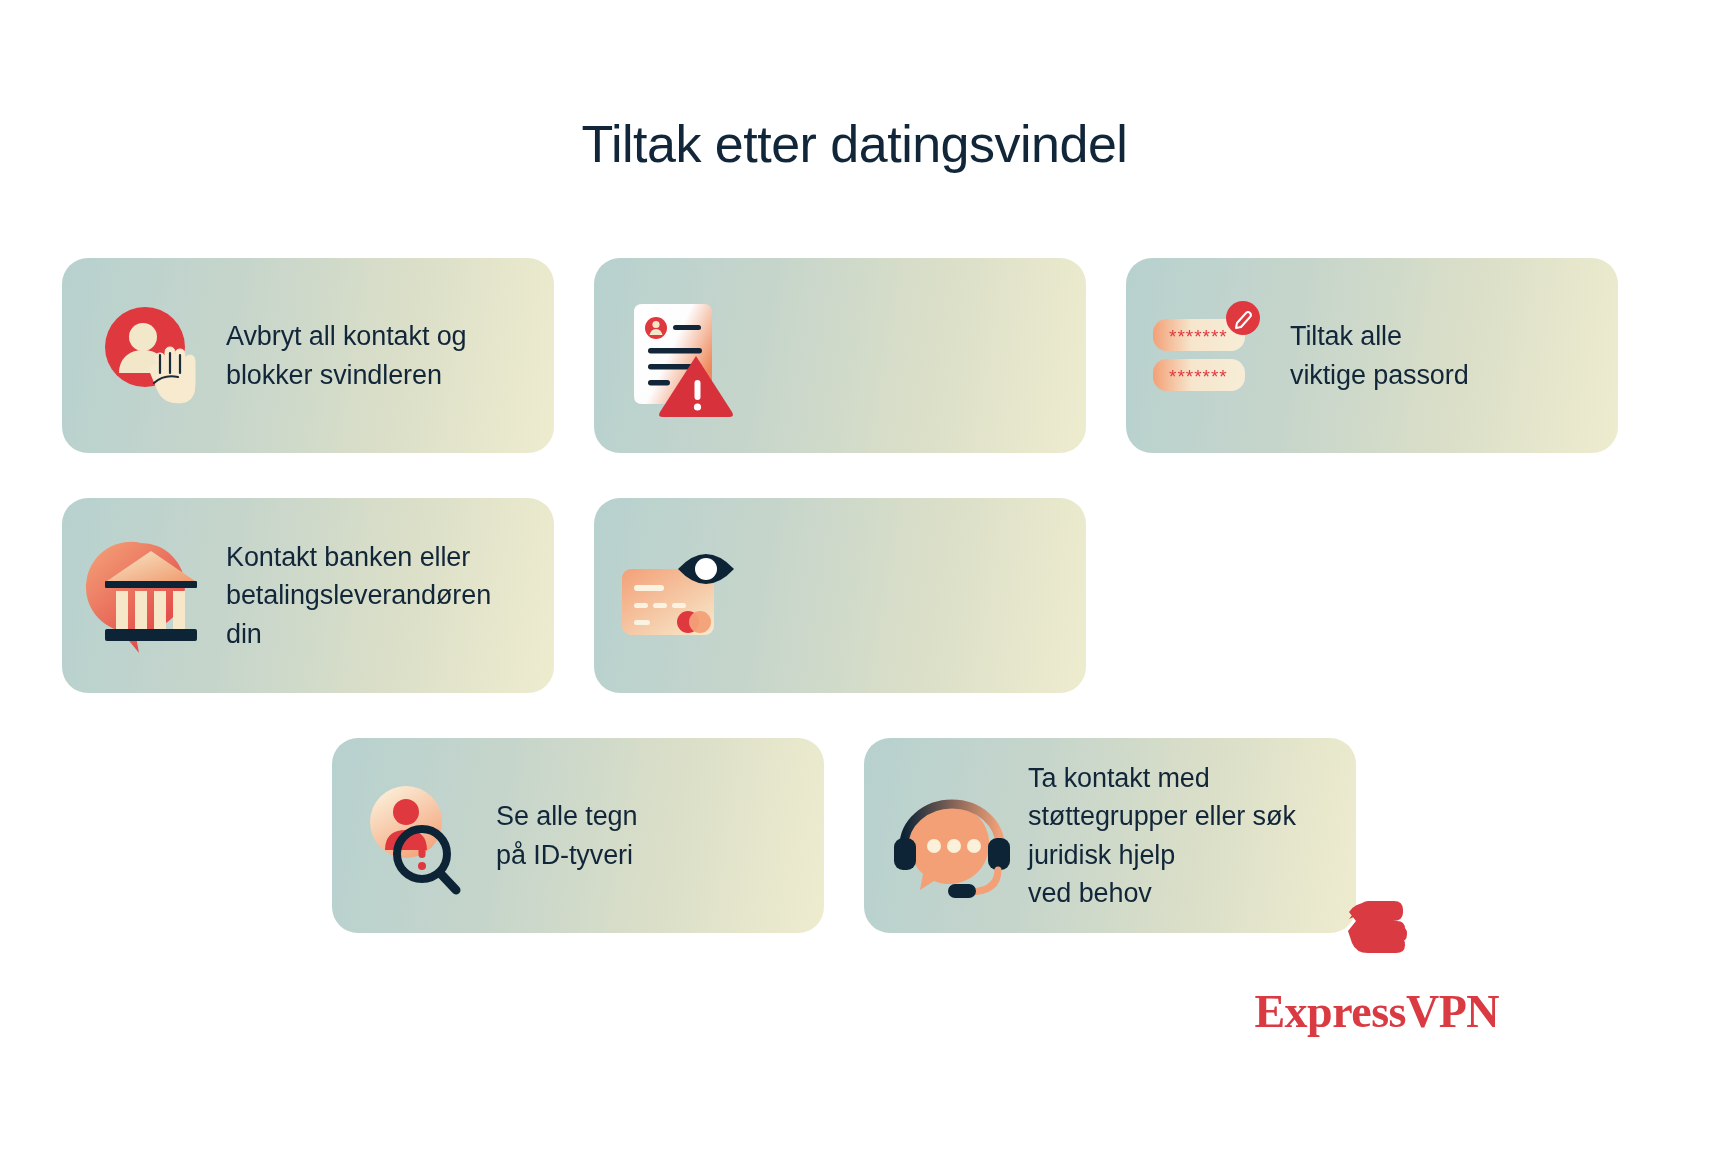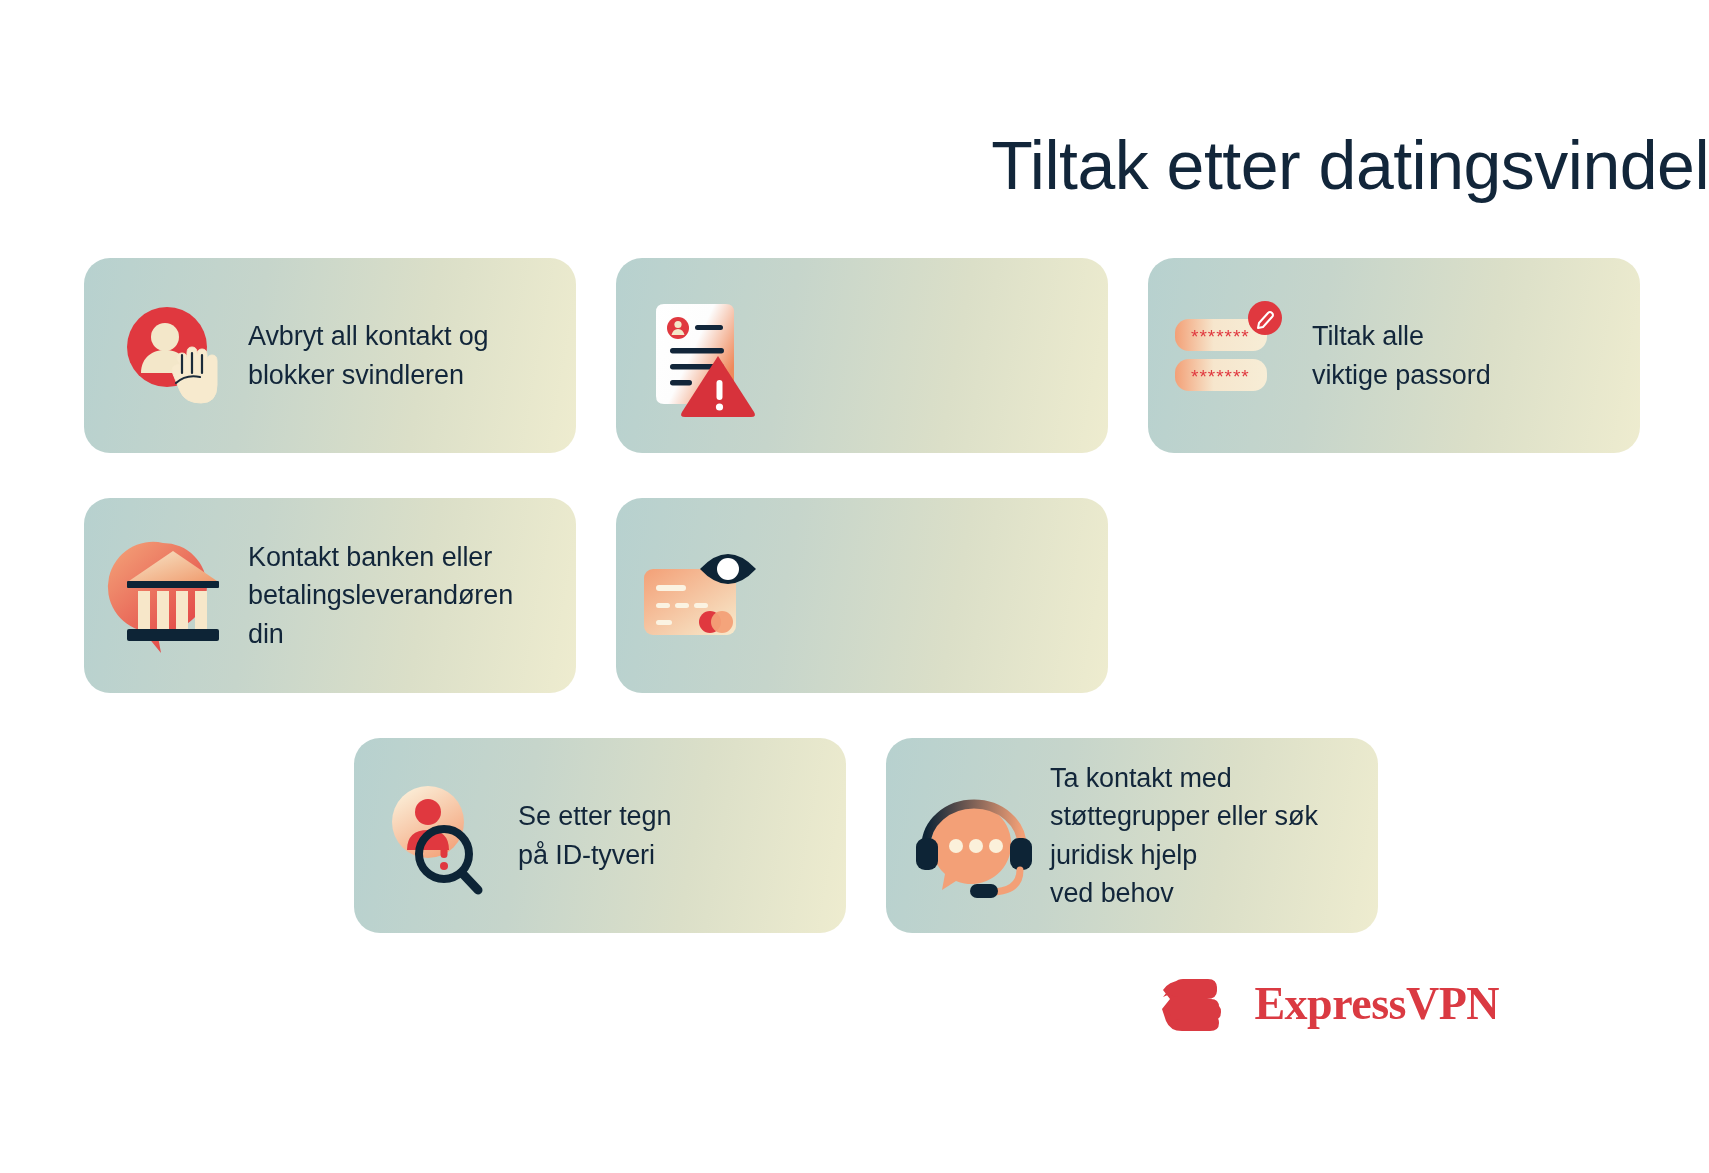--- a/index.html
+++ b/index.html
@@ -21,33 +21,33 @@
     height: 1173px;
     box-sizing: border-box;
   }
 
   
   .title {
     position: absolute;
     top: 80px;
     left: 0;
     width: 1709px;
-    text-align: right;
-    font-size: 68px;
+    text-align: center;
+    font-size: 52px;
     font-weight: 400;
     letter-spacing: -0.5px;
     color: #12263a;
     line-height: 1.15;
   }
 
   
   .grid {
     position: absolute;
     top: 258px;
-    left: 84px;
+    left: 62px;
     width: 1556px;
   }
 
   .row {
     display: flex;
     gap: 40px;
     margin-bottom: 45px;
   }
   .row.row-3 {
     justify-content: flex-start;
@@ -84,20 +84,21 @@
   }
 
   
   .logo {
     position: absolute;
     right: 210px;
     bottom: 138px;
     display: flex;
     align-items: center;
     gap: 32px;
+    flex-direction: column;
   }
   .logo-mark {
     width: 62px;
     height: 62px;
   }
   .logo-text {
     font-family: "Liberation Serif", serif;
     font-size: 46px;
     font-weight: 700;
     color: #da3a42;
@@ -251,21 +252,21 @@
             </defs>
             <circle cx="46" cy="48" r="36" fill="url(#avGrad)"></circle>
             <circle cx="46" cy="38" r="13" fill="#e0383f"></circle>
             <path d="M25 76 q0 -20 21 -20 q21 0 21 20 z" fill="#e0383f"></path>
             <circle cx="62" cy="80" r="25" fill="none" stroke="#0d2436" stroke-width="8"></circle>
             <rect x="58.5" y="66" width="7" height="18" rx="3.5" fill="#e0383f"></rect>
             <circle cx="62" cy="92" r="4" fill="#e0383f"></circle>
             <path d="M80 99 l16 17" stroke="#0d2436" stroke-width="9" stroke-linecap="round"></path>
           </svg>
         </div>
-        <div class="card-text">Se etter tegn
+        <div class="card-text">Se alle tegn
 på ID-tyveri</div>
       </div>
 
       <div class="card">
         <div class="icon-wrap">
           <svg width="128" height="124" viewBox="0 0 128 124">
             <defs>
               <linearGradient id="headGrad" x1="0" y1="0" x2="1" y2="0">
                 <stop offset="0%" stop-color="#0d2436"></stop>
                 <stop offset="100%" stop-color="#f3a077"></stop>

